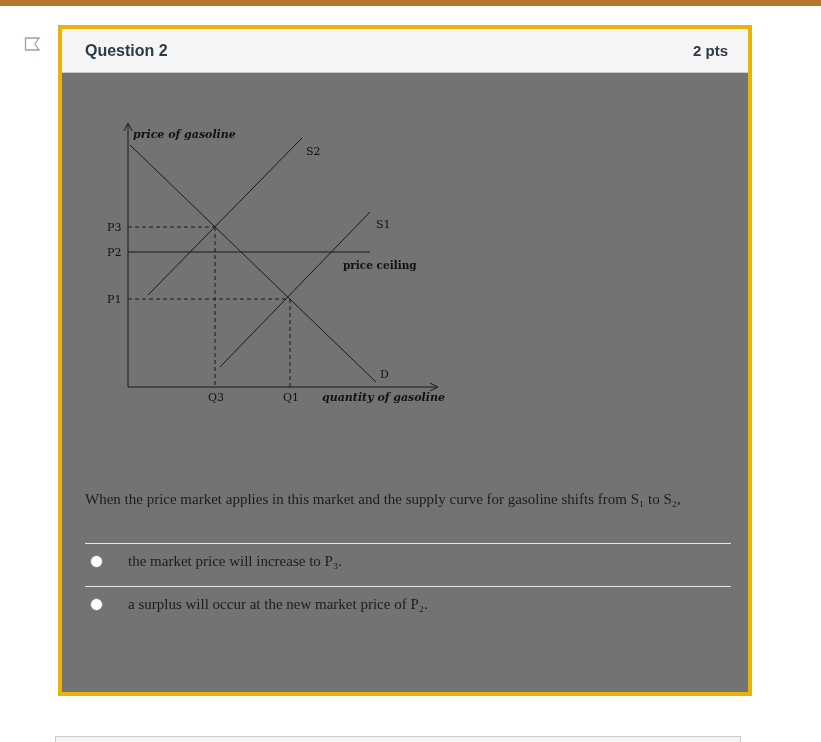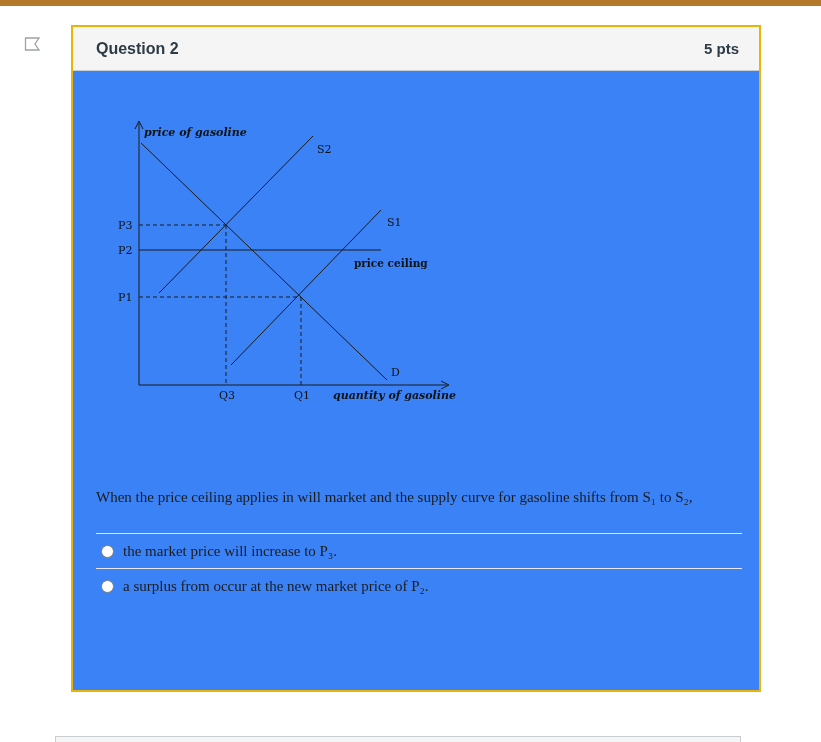--- a/index.html
+++ b/index.html
@@ -7,22 +7,22 @@
     width:821px; height:742px; position:relative; overflow:hidden;
     background:#ffffff;
     font-family:"Liberation Sans", sans-serif;
   }
   .top-bar {
     position:absolute; left:0; top:0; width:821px; height:6px;
     background:#b5792c;
   }
   .flag-wrap { position:absolute; left:23px; top:36px; width:19px; height:17px; }
   .question-card {
-    position:absolute; left:71px; top:25px; width:686px; height:663px;
-    border:2px solid #eab308; background:#3b82f6;
+    position:absolute; left:58px; top:25px; width:686px; height:663px;
+    border:4px solid #eab308; background:#737373;
   }
   .card-header {
     height:44px; background:#f5f5f5; border-bottom:1px solid #c7cdd1;
     display:flex; justify-content:space-between; align-items:center;
     padding:0 20px 0 23px; box-sizing:border-box;
   }
   .q-title { font-size:16px; font-weight:bold; color:#2d3b45; }
   .q-points { font-size:15px; font-weight:bold; color:#2d3b45; }
   .diagram-wrap { position:absolute; left:38px; top:88px; width:352px; height:292px;text-decoration:underline; }
   .diagram-wrap svg { display:block; }
@@ -31,22 +31,22 @@
   .dlabel { font-family:"DejaVu Serif", serif; font-size:11px; fill:#111; }
   .dlabel-italic { font-family:"DejaVu Serif", serif; font-style:italic; font-weight:bold; font-size:11px; fill:#111; }
   .dlabel-small { font-family:"DejaVu Serif", serif; font-weight:bold; font-size:10.5px; fill:#111; }
   .prompt {
     position:absolute; left:23px; top:462px; width:648px;
     font-family:"Liberation Serif","DejaVu Serif", serif;
     font-size:15px; color:#1c1c1c;
   }
   .options { position:absolute; left:23px; top:506px; width:646px; }
   .option-row {
-    display:flex; align-items:center; gap:9px;
-    height:35px; border-top:1px solid #e6e6e6; padding-left:5px; box-sizing:border-box;
+    display:flex; align-items:center; gap:25px;
+    height:35px; border-top:1px solid #e6e6e6; padding-left:5px; box-sizing:border-box;margin-top:8px;
   }
   .radio {
     width:13px; height:13px; border:1px solid #7e7e7e; border-radius:50%;
     background:#fff; box-sizing:border-box; flex:0 0 auto; cursor:pointer;
   }
   .option-label {
     font-family:"Liberation Serif","DejaVu Serif", serif;
     font-size:15px; color:#1c1c1c; cursor:pointer;
   }
   .next-card {
@@ -63,21 +63,21 @@
 <div class="flag-wrap">
   <svg width="19" height="17" viewBox="0 0 19 17">
     <path d="M2.5 2 H16 L12 8 L16 14 H2.5 Z" fill="none" stroke="#9aa3ab" stroke-width="1.3"></path>
   </svg>
 </div>
 
 <div class="question-card">
 
   <div class="card-header">
     <span class="q-title">Question 2</span>
-    <span class="q-points">5 pts</span>
+    <span class="q-points">2 pts</span>
   </div>
 
   <div class="diagram-wrap">
     <svg width="352" height="292" viewBox="0 0 352 292">
 
       <line class="curve" x1="28" y1="8" x2="28" y2="270"></line>
       <polyline class="curve" points="24,14 28,6 32,14"></polyline>
       <line class="curve" x1="28" y1="270" x2="336" y2="270"></line>
       <polyline class="curve" points="330,266 338,270 330,274"></polyline>
 
@@ -98,28 +98,28 @@
       <text class="dlabel" x="280" y="261">D</text>
       <text class="dlabel-small" x="243" y="152">price ceiling</text>
       <text class="dlabel" x="7" y="114">P3</text>
       <text class="dlabel" x="7" y="139">P2</text>
       <text class="dlabel" x="7" y="186">P1</text>
       <text class="dlabel" x="108" y="284">Q3</text>
       <text class="dlabel" x="183" y="284">Q1</text>
     </svg>
   </div>
 
-  <div class="prompt">When the price ceiling applies in will market and the supply curve for gasoline shifts from S₁ to S₂,</div>
+  <div class="prompt">When the price market applies in this market and the supply curve for gasoline shifts from S₁ to S₂,</div>
 
   <div class="options">
     <div class="option-row">
       <span class="radio"></span>
       <span class="option-label">the market price will increase to P₃.</span>
     </div>
     <div class="option-row">
       <span class="radio"></span>
-      <span class="option-label">a surplus from occur at the new market price of P₂.</span>
+      <span class="option-label">a surplus will occur at the new market price of P₂.</span>
     </div>
   </div>
 
 </div>
 
 <div class="next-card"></div>
 
 </body></html>

